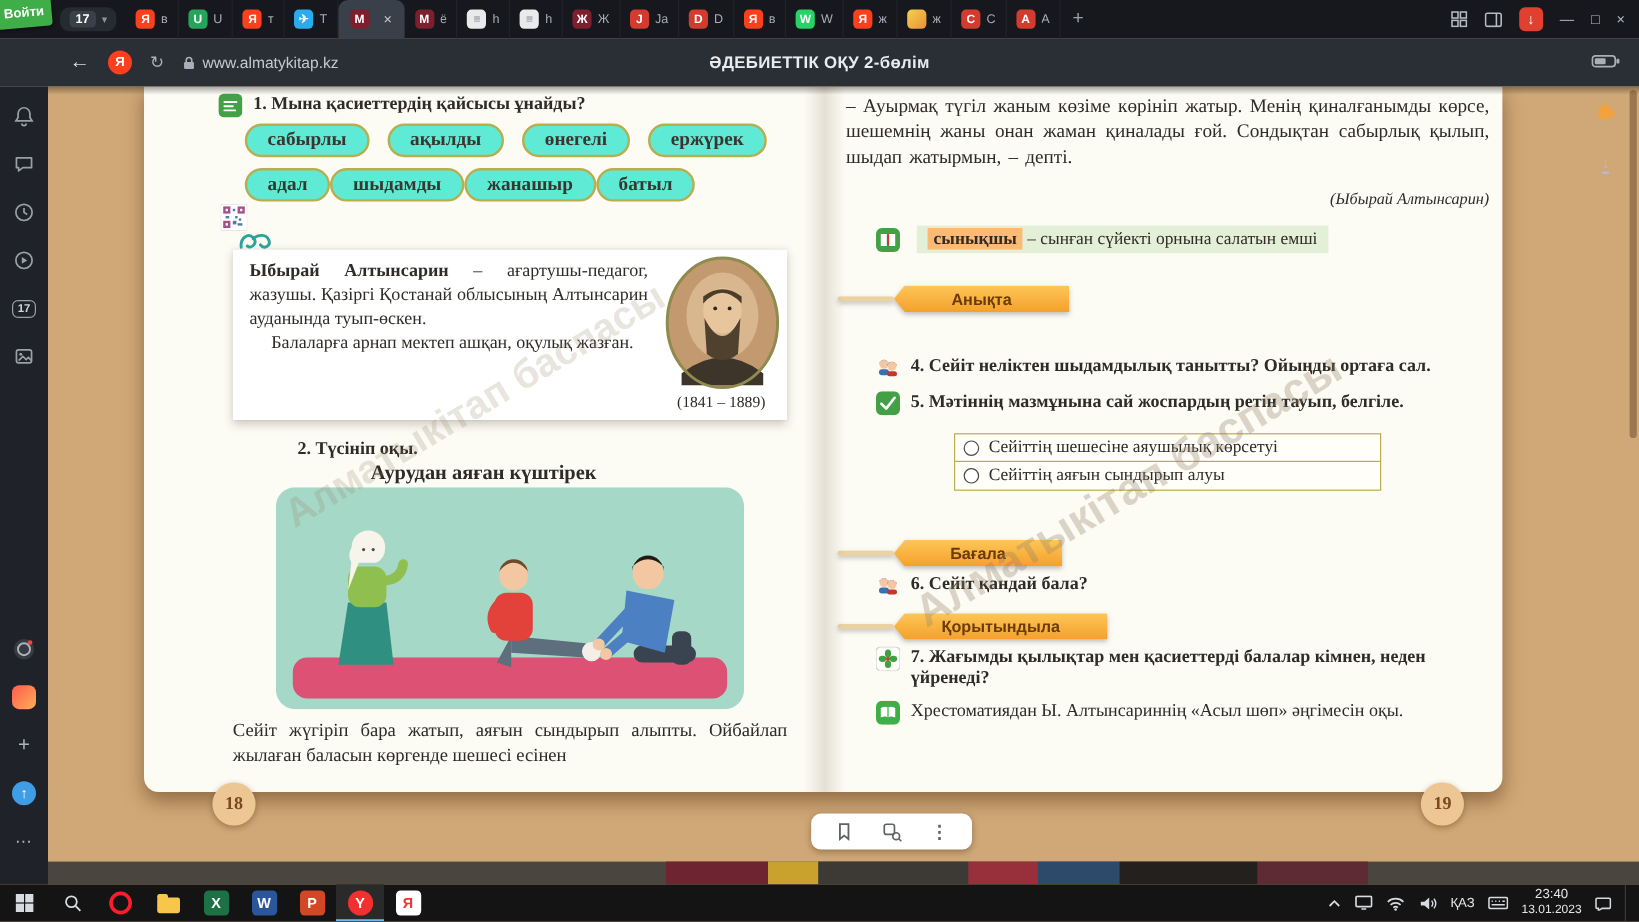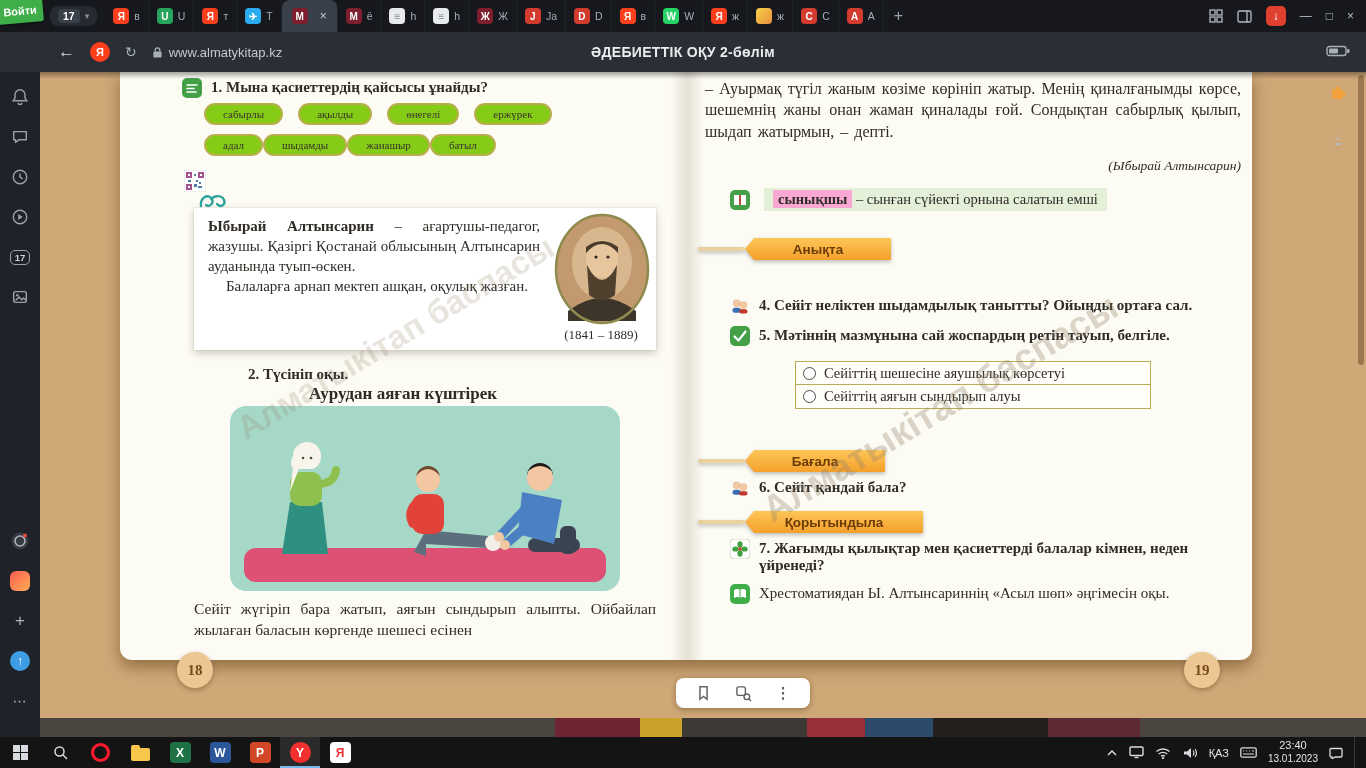--- a/index.html
+++ b/index.html
@@ -80,43 +80,43 @@
   .wm { position:absolute; white-space:nowrap; font:700 37px "Liberation Sans",sans-serif;
         transform:rotate(-31deg); transform-origin:0 50%; pointer-events:none; z-index:6; }
   .wmL { left:120px; top:340px; color:rgba(150,130,105,.22); font-size:33px; }
   .wmR { left:80px; top:420px; color:rgba(150,130,105,.33); }
 
   
   .task { position:absolute; display:flex; gap:9px; align-items:flex-start; font-size:15px; font-weight:700; }
   .task .ticon { flex:0 0 20px; margin-top:-1px; }
   .q1 { left:62px; top:7px; }
   .pills { position:absolute; left:84px; top:31px; width:466px; display:flex; flex-wrap:wrap; gap:9px 15px; }
-  .pill { border:2px solid #b9ae4e; border-radius:16px; padding:3px 17px; font-size:11px; color:#3a352f;
-          background:#84cc16; white-space:nowrap; }
+  .pill { border:2px solid #b9ae4e; border-radius:16px; padding:3px 17px; font-size:16px; color:#3a352f;
+          background:#5eead4; white-space:nowrap;font-weight:bold; }
   .qr { position:absolute; left:64px; top:98px; }
   .biocard { position:absolute; left:74px; top:136px; width:462px; height:142px; background:#fff;
              box-shadow:0 3px 8px rgba(60,40,20,.25), 0 0 0 1px rgba(0,0,0,.03); }
   .scrolldecor { position:absolute; left:78px; top:119px; z-index:3; }
   .bio-text { position:absolute; left:14px; top:8px; width:332px; font-size:15px; line-height:1.34; text-align:justify; }
   .bio-text p + p { text-indent:18px; }
   .portrait { position:absolute; right:6px; top:5px; width:96px; height:112px; }
   .years { position:absolute; right:0; top:119px; width:110px; text-align:center; font-size:13px; }
   .q2 { left:128px; top:294px; }
   .story-title { position:absolute; left:0; top:312px; width:566px; text-align:center; font-weight:700; font-size:17px; }
   .illo { position:absolute; left:110px; top:334px; width:390px; height:185px; }
   .story-text { position:absolute; left:74px; top:527px; width:462px; font-size:15.5px; line-height:1.33;
                 text-align:justify; }
 
   
   .para { position:absolute; left:19px; top:6px; width:536px; font-size:16px; line-height:1.33;
           text-align:justify; word-spacing:2px; }
   .author { position:absolute; left:19px; top:86px; width:536px; text-align:right; font-style:italic; font-size:13.5px; }
   .defrow { position:absolute; left:44px; top:116px; display:flex; gap:14px; align-items:center; }
   .defstrip { background:#e3efd7; padding:3px 9px; font-size:14.5px; }
-  .defterm { font-weight:700; background:#f9a8d4; padding:1px 5px;margin-top:20px; }
+  .defterm { font-weight:700; background:#fdba74; padding:1px 5px;margin-top:20px; }
   .ribbon-wrap { position:absolute; display:flex; align-items:center; filter:drop-shadow(0 2px 2px rgba(0,0,0,.25)); }
   .ribbon-tail { width:47px; height:4px; background:#ecd2a0; border-radius:2px; }
   .ribbon { height:22px; background:linear-gradient(#fdc658,#f5a02b); display:flex; align-items:center;
             justify-content:center; font-weight:700; font-size:13.5px; color:#6b3c07;
             clip-path:polygon(0 50%, 9px 0, 100% 0, 100% 100%, 9px 100%);
             font-family:"Liberation Sans",sans-serif; }
   .rb1 { left:12px; top:166px; } .rb1 .ribbon { width:146px; }
   .rb2 { left:12px; top:378px; } .rb2 .ribbon { width:140px; }
   .rb3 { left:12px; top:439px; } .rb3 .ribbon { width:178px; }
   .q3 { left:74px; top:197px; }

